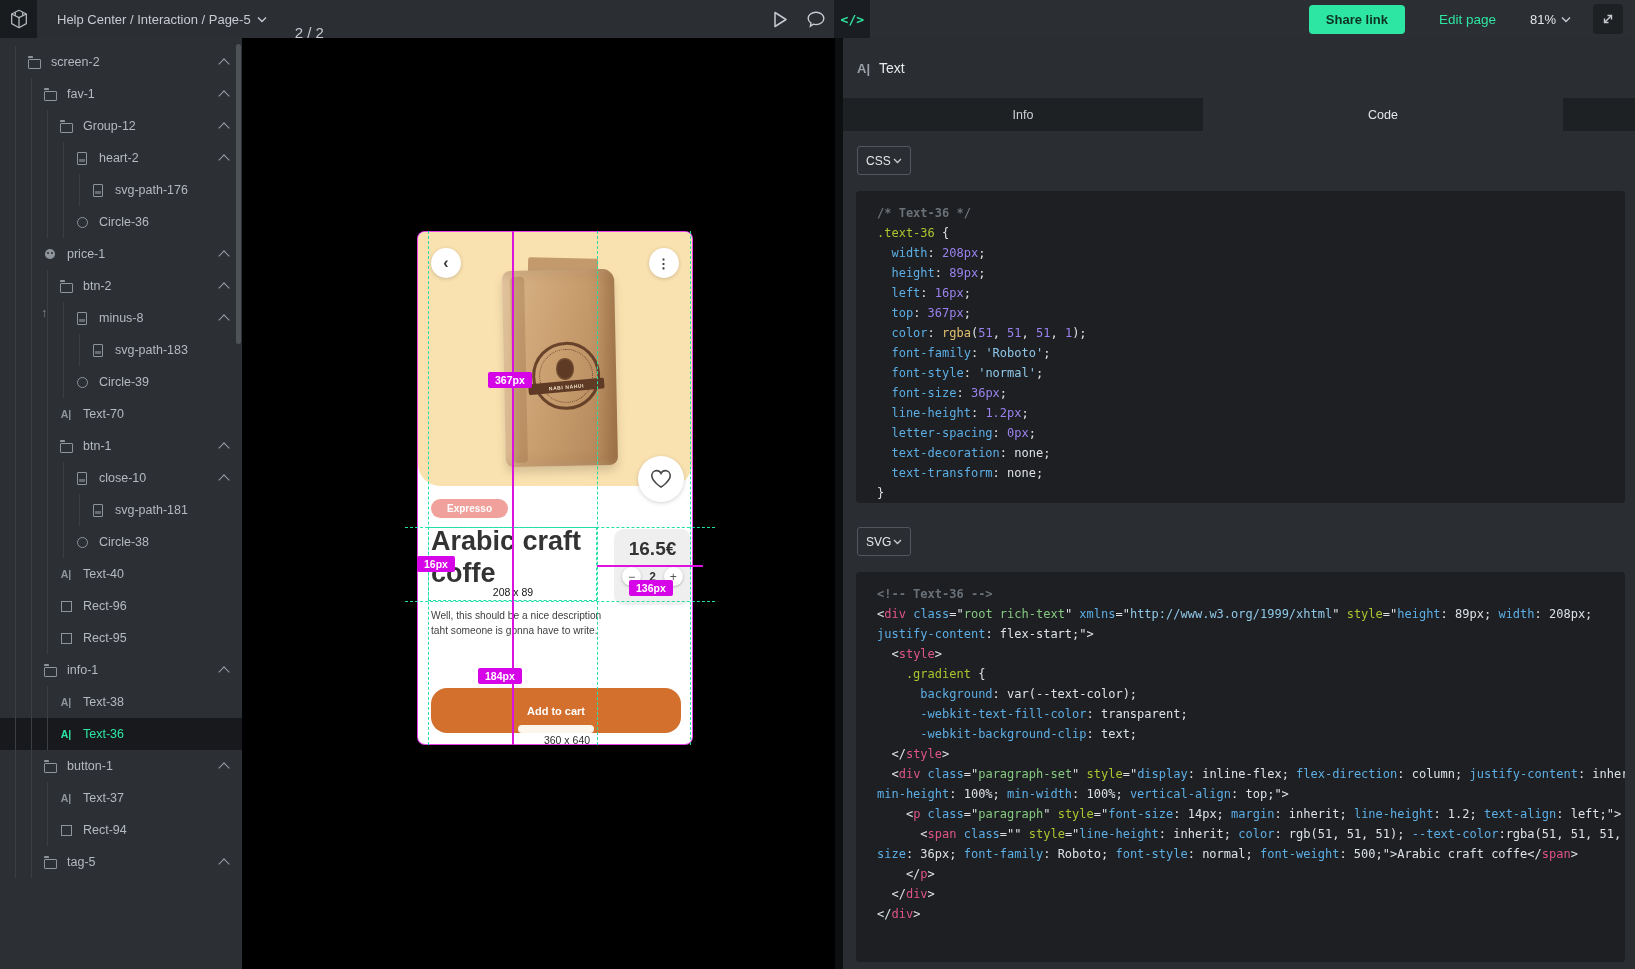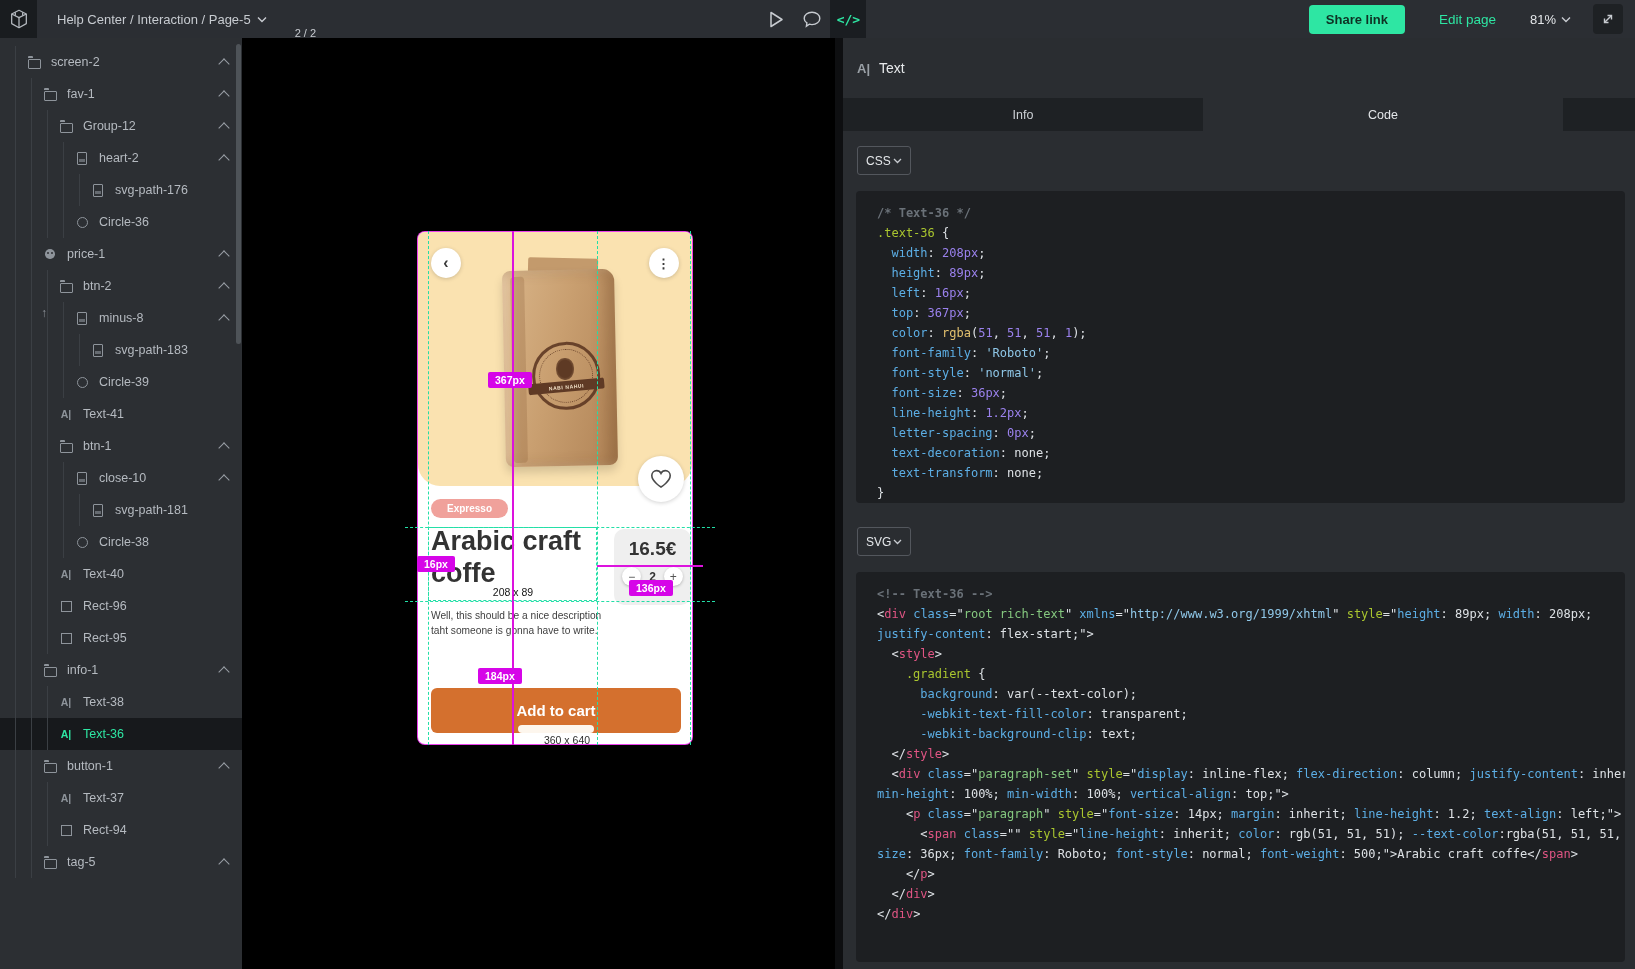--- a/index.html
+++ b/index.html
@@ -4,21 +4,21 @@
 <style>
   html,body{margin:0;padding:0;background:#000;}
   #app{position:relative;width:1635px;height:969px;overflow:hidden;
        font-family:"Liberation Sans",sans-serif;-webkit-font-smoothing:antialiased;}
 
   
   .topbar{position:absolute;left:0;top:0;width:1635px;height:38px;background:#2B2E33;
           display:flex;align-items:center;z-index:30;}
   .logo-tile{width:37px;height:38px;background:#191C1F;display:flex;align-items:center;justify-content:center;flex:none;}
   .crumb{margin-left:20px;font-size:13px;color:#C7CBD0;display:flex;align-items:center;gap:6px;cursor:default;}
-  .page-ind{margin-left:28px;font-size:11px;color:#C7CBD0;margin-top:27px;}
+  .page-ind{margin-left:28px;font-size:15px;color:#C7CBD0;margin-top:27px;}
   .tb-spacer{flex:1;}
   .tb-icon{width:36px;height:38px;display:flex;align-items:center;justify-content:center;flex:none;}
   .code-tile{background:#1A1D21;}
   .code-glyph{color:#2EE6A3;font-size:13px;font-weight:700;font-family:"DejaVu Sans Mono",monospace;}
   .share-btn{background:#2EE6A3;color:#0E3224;font-size:13px;font-weight:700;border:none;border-radius:4px;
              padding:7px 17px;margin-right:34px;cursor:pointer;}
   .edit-link{color:#2EE6A3;font-size:13.5px;margin-right:34px;cursor:pointer;}
   .zoom-ctl{color:#E3E6E9;font-size:13px;display:flex;align-items:center;gap:5px;margin-right:22px;cursor:pointer;}
   .fs-tile{width:30px;height:30px;background:#1E2124;border-radius:4px;display:flex;align-items:center;
            justify-content:center;margin-right:12px;cursor:pointer;}
@@ -82,21 +82,21 @@
   .m-title{position:absolute;left:13px;top:294px;width:178px;font-size:27px;line-height:1.17;
            font-weight:600;color:#333;}
   .price-panel{position:absolute;left:196px;top:297px;width:77px;height:76px;background:#EFEFEF;border-radius:10px;}
   .price-val{margin-top:9px;text-align:center;font-size:19px;font-weight:700;color:#333;}
   .stepper{margin-top:7px;display:flex;align-items:center;justify-content:center;gap:8px;}
   .step-btn{width:19px;height:19px;background:#fff;border-radius:50%;box-shadow:0 1px 3px rgba(0,0,0,.25);
             display:flex;align-items:center;justify-content:center;font-size:12px;color:#555;cursor:pointer;}
   .qty{font-size:12px;font-weight:700;color:#333;}
   .m-desc{position:absolute;left:13px;top:376px;width:200px;font-size:10.2px;line-height:1.5;color:#3F3F3F;}
   .cart-btn{position:absolute;left:13px;top:456px;width:250px;height:45px;background:#D4702E;border:none;
-            border-radius:6px;color:#fff;font-size:15px;font-weight:700;cursor:pointer;font-family:inherit;}
+            border-radius:16px;color:#fff;font-size:11px;font-weight:700;cursor:pointer;font-family:inherit;}
   .home-pill{position:absolute;left:100px;top:493px;width:76px;height:8px;background:rgba(255,253,248,.95);border-radius:4px;}
   .screen-size{position:absolute;left:0;right:0;top:502px;text-align:center;font-size:10.5px;color:#2E2E2E;font-weight:500;padding-left:24px;}
   
   .vguide{position:absolute;top:193px;height:514px;width:0;border-left:1px dashed #23DFA7;}
   .hguide{position:absolute;left:163px;width:310px;height:0;border-top:1px dashed #23DFA7;}
   .mag-v{position:absolute;left:270px;top:193px;width:2px;height:514px;background:#DC12DE;}
   .mag-h{position:absolute;left:355px;top:527px;width:106px;height:2px;background:#DC12DE;}
   .sel-box{position:absolute;left:186px;top:489px;width:169px;height:74px;border:1.4px dashed #23DFA7;box-sizing:border-box;}
   .mbadge{position:absolute;background:#D605E8;color:#fff;font-size:10.5px;font-weight:700;
           padding:2px 7px;border-radius:2px;line-height:12px;}
@@ -273,21 +273,21 @@
           <span class="ind"></span>
           <span class="ind"></span>
           <span class="ti ti-circle"></span>
           <span class="tlabel">Circle-39</span>
         </div>
         <div class="trow">
           <span class="ind"></span>
           <span class="ind"></span>
           <span class="ind"></span>
           <span class="ti ti-text"></span>
-          <span class="tlabel">Text-41</span>
+          <span class="tlabel">Text-70</span>
         </div>
         <div class="trow">
           <span class="ind"></span>
           <span class="ind"></span>
           <span class="ind"></span>
           <span class="ti ti-folder"></span>
           <span class="tlabel">btn-1</span>
           <span class="tchev"></span>
         </div>
         <div class="trow">

